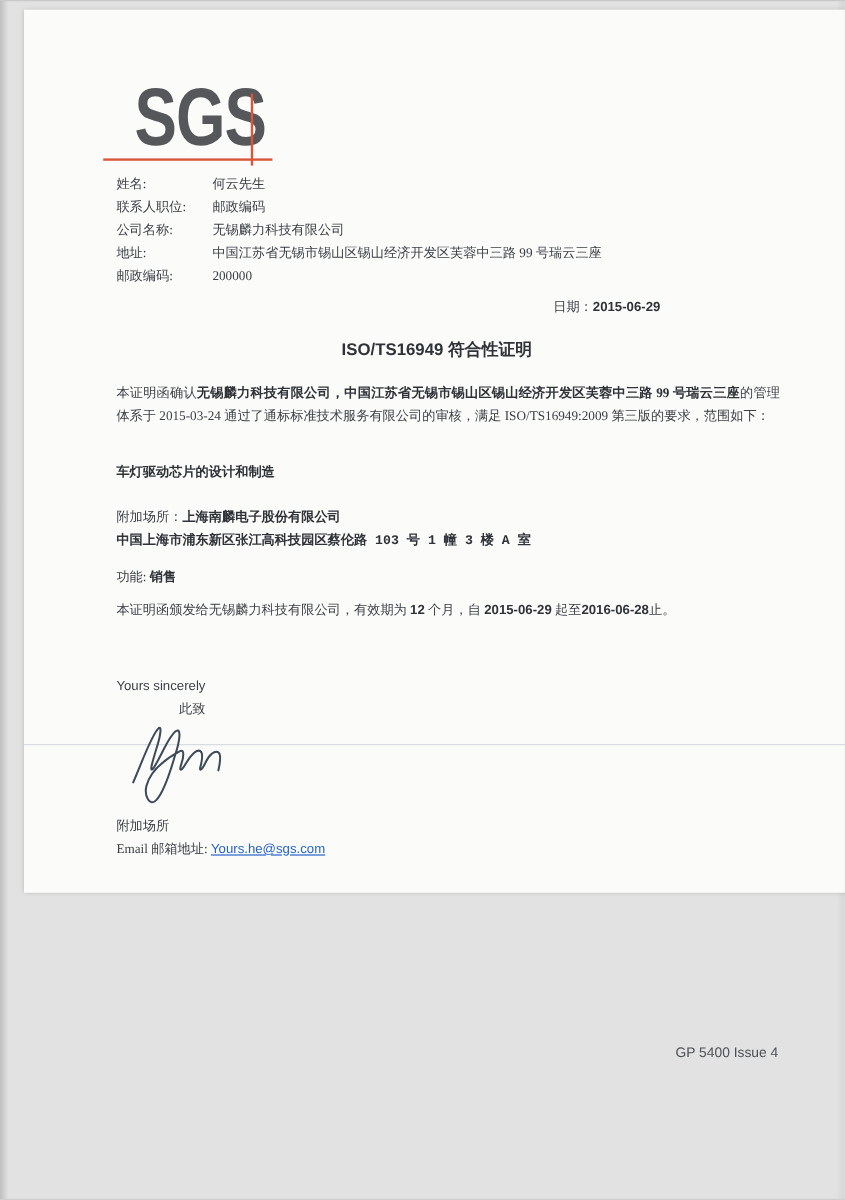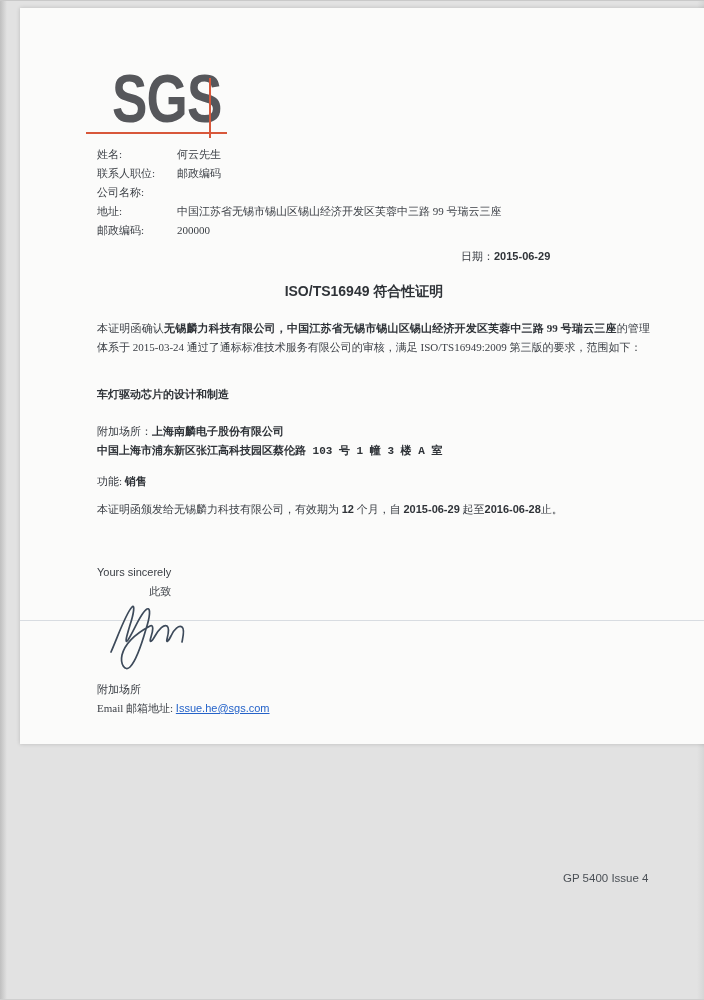--- a/index.html
+++ b/index.html
@@ -79,20 +79,21 @@
       <div class="field-row">
         <span class="field-label">姓名:</span>
         <span class="field-value">何云先生</span>
       </div>
       <div class="field-row">
         <span class="field-label">联系人职位:</span>
         <span class="field-value">邮政编码</span>
       </div>
       <div class="field-row">
         <span class="field-label">公司名称:</span>
+        <span class="field-value">无锡麟力科技有限公司</span>
       </div>
       <div class="field-row">
         <span class="field-label">地址:</span>
         <span class="field-value">中国江苏省无锡市锡山区锡山经济开发区芙蓉中三路 99 号瑞云三座</span>
       </div>
       <div class="field-row">
         <span class="field-label">邮政编码:</span>
         <span class="field-value">200000</span>
       </div>
     </div>
@@ -120,19 +121,19 @@
     </div>
 
     <div class="faint-rule"></div>
 
     <svg class="signature" width="110" height="78" viewBox="0 0 110 78">
       <path d="M6,54 C13,38 21,15 27,9 C30,6 29,15 25,27 C22,37 19,47 23,42 C30,31 36,14 42,11 C46,9 45,19 41,31 C37,45 31,63 25,69 C20,74 15,66 17,57 C20,45 32,35 45,28 C49,26 48,33 46,39 C44,45 46,45 50,38 C54,31 59,26 62,28 C65,30 63,37 62,41 C61,45 63,44 66,38 C69,31 74,27 77,29 C80,31 78,39 77,44" fill="none" stroke="#3d4a5a" stroke-width="1.7" stroke-linecap="round"></path>
     </svg>
 
     <div class="signatory txt">
       <div>附加场所</div>
-      <div><span>Email 邮箱地址: </span><a class="email-link">Issue.he@sgs.com</a></div>
+      <div><span>Email 邮箱地址: </span><a class="email-link">Yours.he@sgs.com</a></div>
     </div>
 
     <div class="doc-code">GP 5400 Issue 4</div>
 
   </div>
 </div>
 
 </body></html>

